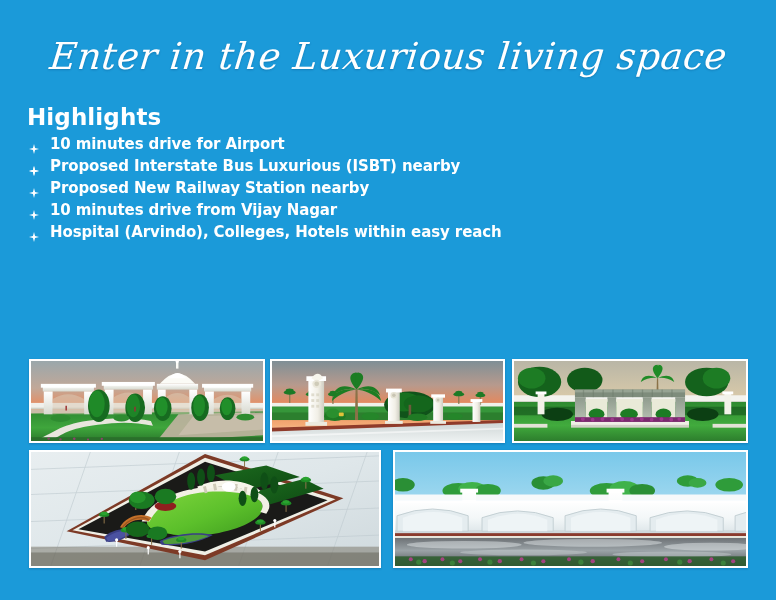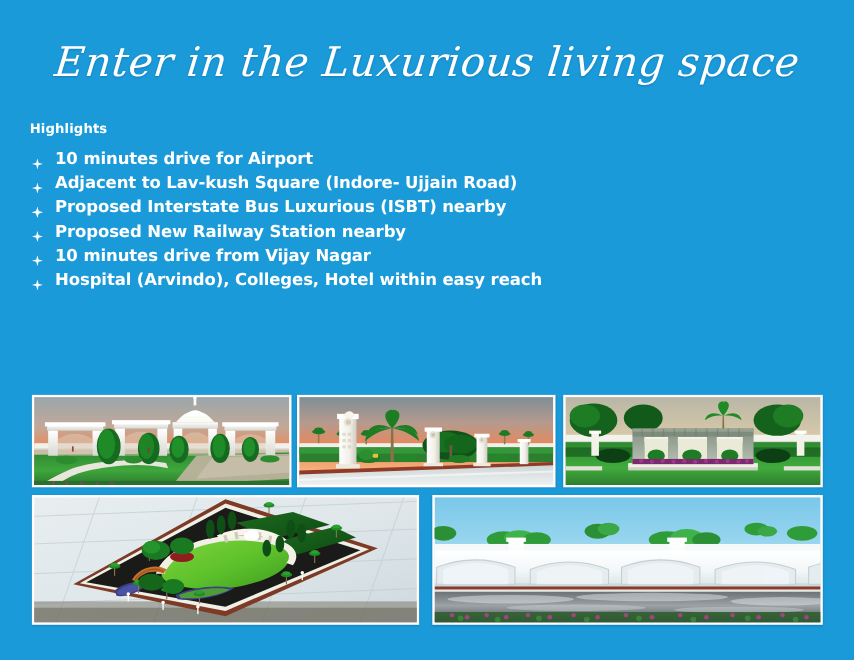--- a/index.html
+++ b/index.html
@@ -45,21 +45,21 @@
   
   .highlights {
     position: absolute;
     left: 27px;
     top: 106px;
     width: 640px;
   }
   .highlights-heading {
     font-family: "DejaVu Sans", "Liberation Sans", sans-serif;
     font-weight: bold;
-    font-size: 12px;
+    font-size: 23px;
     line-height: 22px;
     color: #ffffff;
     margin: 0 0 7px 0;
     letter-spacing: 0.1px;
   }
   ul.bullets {
     list-style: none;
     margin: 0;
     padding: 0;
   }
@@ -117,28 +117,20 @@
 
       <li>
         <span class="bullet-mark">
           <svg viewBox="0 0 10 10" xmlns="http://www.w3.org/2000/svg">
             <path d="M5 0 L6.05 3.95 L10 5 L6.05 6.05 L5 10 L3.95 6.05 L0 5 L3.95 3.95 Z" fill="#ffffff"></path>
           </svg>
         </span>
         <span>10 minutes drive for Airport</span>
       </li>
 
-      <li>
-        <span class="bullet-mark">
-          <svg viewBox="0 0 10 10" xmlns="http://www.w3.org/2000/svg">
-            <path d="M5 0 L6.05 3.95 L10 5 L6.05 6.05 L5 10 L3.95 6.05 L0 5 L3.95 3.95 Z" fill="#ffffff"></path>
-          </svg>
-        </span>
-        <span>Adjacent to Lav-kush Square (Indore- Ujjain Road)</span>
-      </li>
 
       <li>
         <span class="bullet-mark">
           <svg viewBox="0 0 10 10" xmlns="http://www.w3.org/2000/svg">
             <path d="M5 0 L6.05 3.95 L10 5 L6.05 6.05 L5 10 L3.95 6.05 L0 5 L3.95 3.95 Z" fill="#ffffff"></path>
           </svg>
         </span>
       </li>
 
       <li>
@@ -168,21 +160,21 @@
         </span>
         <span>10 minutes drive from Vijay Nagar</span>
       </li>
 
       <li>
         <span class="bullet-mark">
           <svg viewBox="0 0 10 10" xmlns="http://www.w3.org/2000/svg">
             <path d="M5 0 L6.05 3.95 L10 5 L6.05 6.05 L5 10 L3.95 6.05 L0 5 L3.95 3.95 Z" fill="#ffffff"></path>
           </svg>
         </span>
-        <span>Hospital (Arvindo), Colleges, Hotel within easy reach</span>
+        <span>Hospital (Arvindo), Colleges, Hotels within easy reach</span>
       </li>
 
     </ul>
   </div>
 
   <div class="gallery">
 
     <div class="photo" id="photo-1">
       <svg viewBox="0 0 236 84" preserveAspectRatio="none" xmlns="http://www.w3.org/2000/svg">
         <defs>

